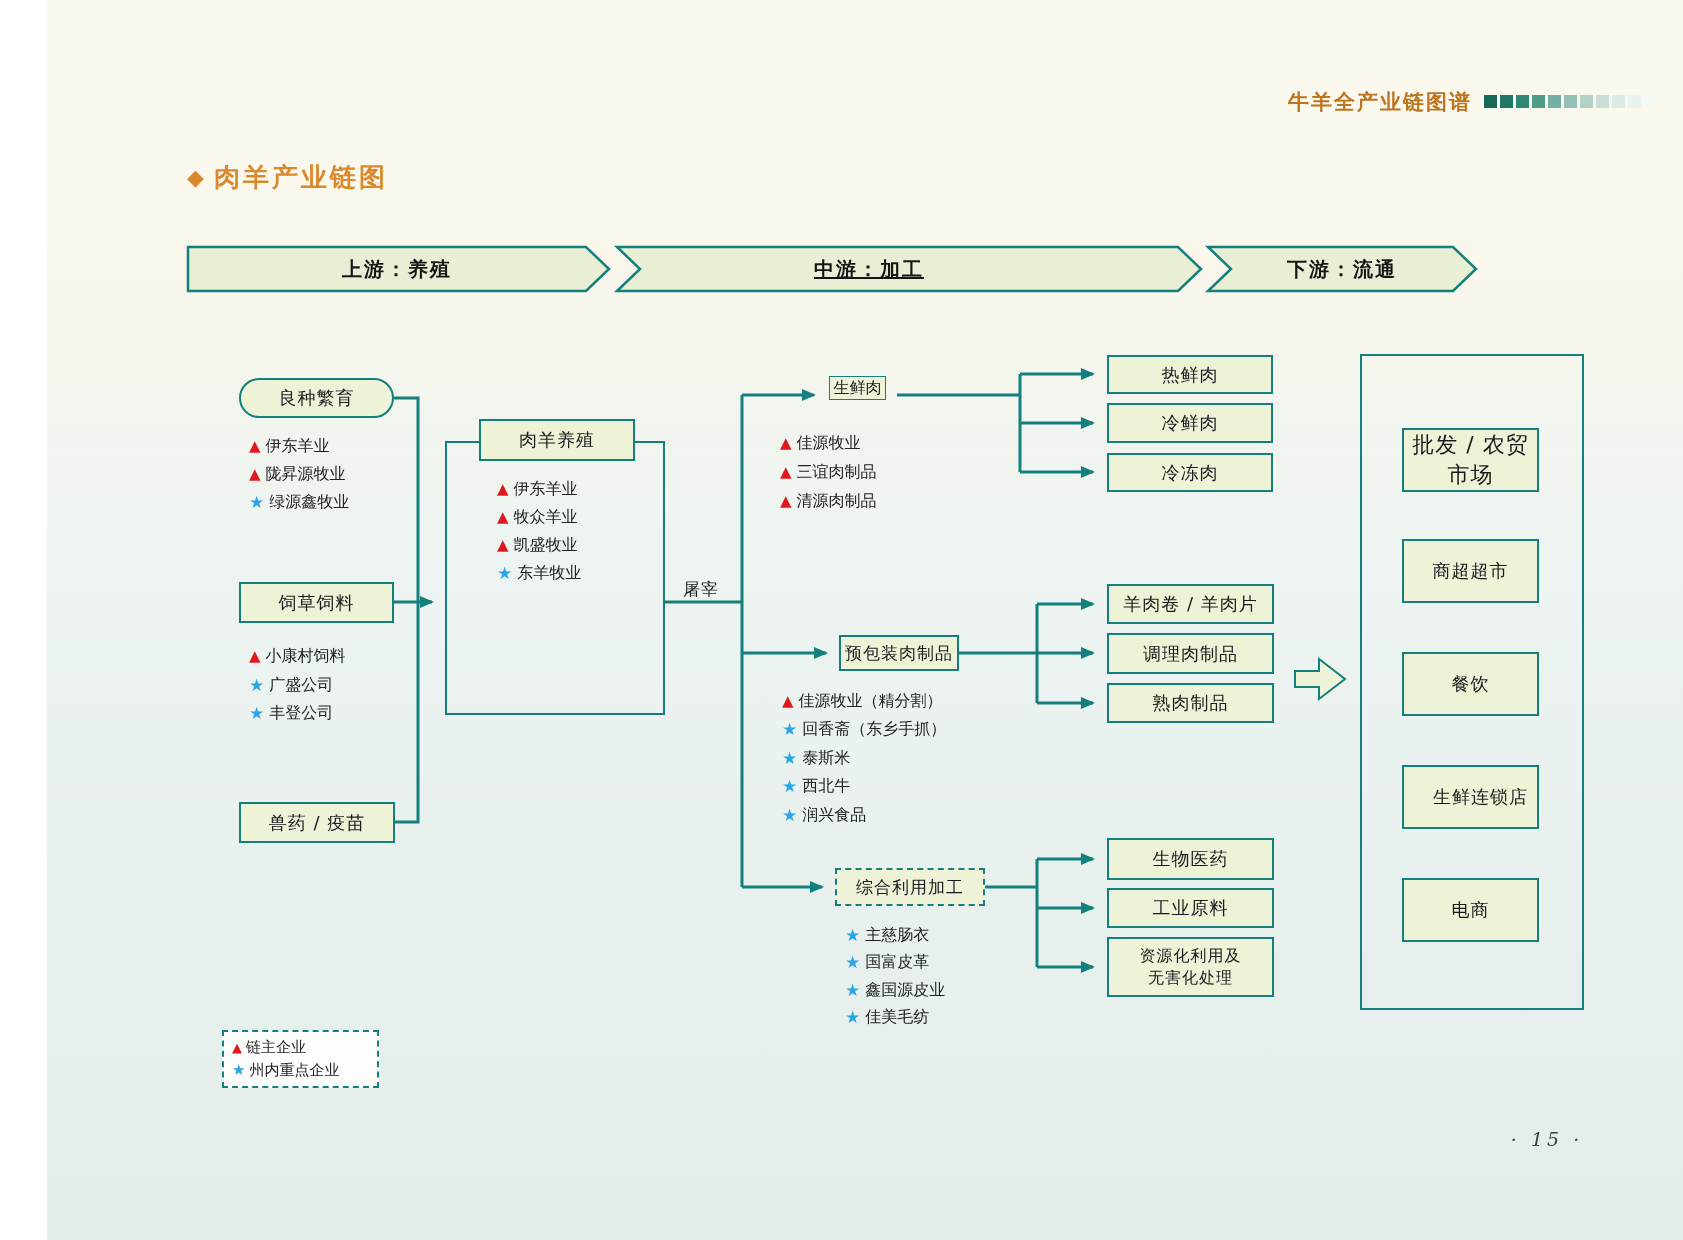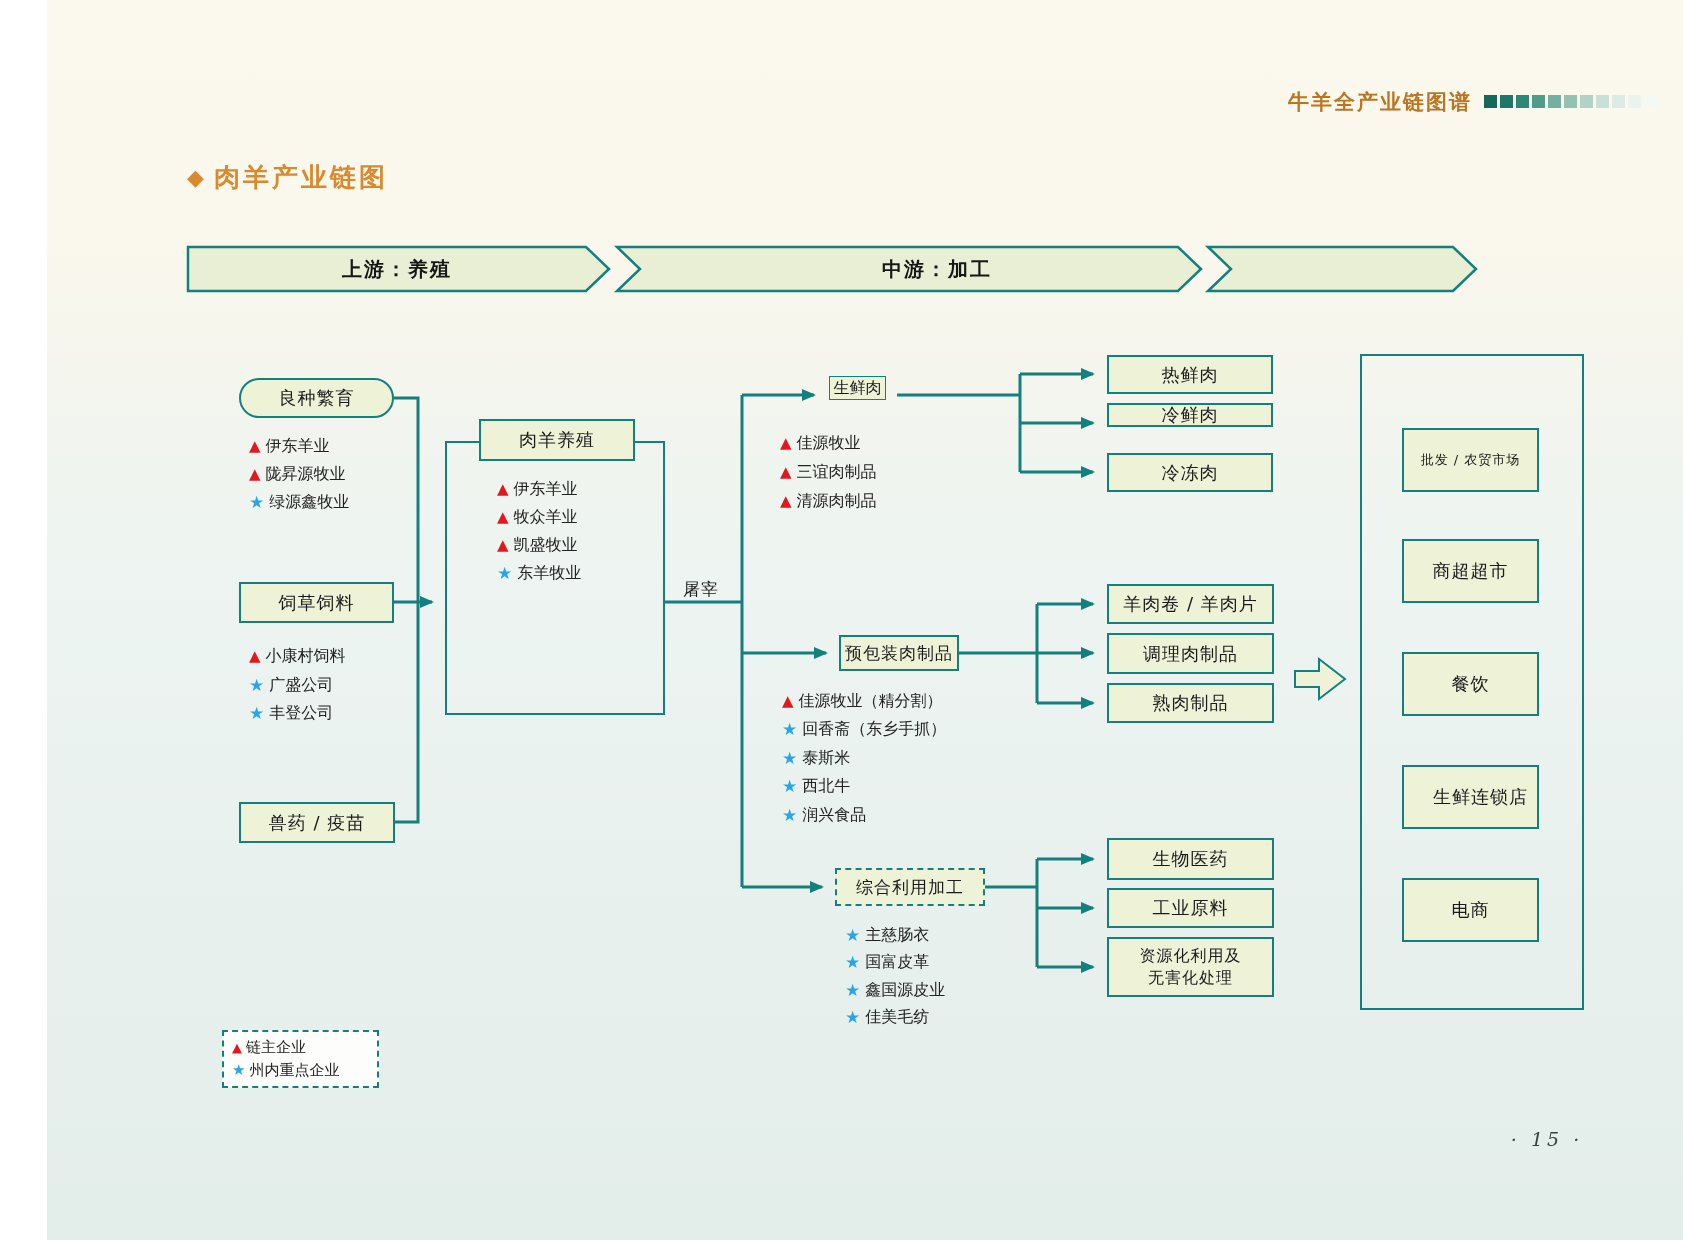--- a/index.html
+++ b/index.html
@@ -106,21 +106,22 @@
       <span class="hsq" style="background: rgb(234, 243, 239);"></span>
       <span class="hsq" style="background: rgb(244, 249, 246);"></span>
     </div>
 
   <div class="abs pg-title">
     <span class="diamond">◆</span>
     <span class="txt">肉羊产业链图</span>
   </div>
 
   <div class="abs banner-label" style="left:200px;">上游：养殖</div>
-  <div class="abs banner-label" style="left:740px;">中游：加工</div>
+  <div class="abs banner-label" style="left:672px;text-decoration:underline;">中游：加工</div>
+  <div class="abs banner-label" style="left:1145px;">下游：流通</div>
 
   <div class="box" style="left:192px;top:378px;width:155px;height:40px;border-radius:20px;">良种繁育</div>
   <div class="company" style="left:202px;top:436px;">
     <span class="mk tri">▲</span>
     <span>伊东羊业</span>
   </div>
   <div class="company" style="left:202px;top:464px;">
     <span class="mk tri">▲</span>
     <span>陇昇源牧业</span>
   </div>
@@ -173,21 +174,21 @@
   </div>
   <div class="company" style="left:733px;top:462px;">
     <span class="mk tri">▲</span>
     <span>三谊肉制品</span>
   </div>
   <div class="company" style="left:733px;top:491px;">
     <span class="mk tri">▲</span>
     <span>清源肉制品</span>
   </div>
   <div class="box" style="left:1060px;top:355px;width:166px;height:39px;">热鲜肉</div>
-  <div class="box" style="left:1060px;top:403px;width:166px;height:24px;">冷鲜肉</div>
+  <div class="box" style="left:1060px;top:403px;width:166px;height:40px;">冷鲜肉</div>
   <div class="box" style="left:1060px;top:453px;width:166px;height:39px;">冷冻肉</div>
 
   <div class="box" style="left:792px;top:635px;width:120px;height:36px;font-size:17px;">预包装肉制品</div>
   <div class="company" style="left:735px;top:691px;">
     <span class="mk tri">▲</span>
     <span>佳源牧业（精分割）</span>
   </div>
   <div class="company" style="left:735px;top:719px;">
     <span class="mk star">★</span>
     <span>回香斋（东乡手抓）</span>
@@ -224,21 +225,21 @@
   <div class="company" style="left:798px;top:1007px;">
     <span class="mk star">★</span>
     <span>佳美毛纺</span>
   </div>
   <div class="box" style="left:1060px;top:838px;width:167px;height:42px;">生物医药</div>
   <div class="box" style="left:1060px;top:888px;width:167px;height:40px;">工业原料</div>
   <div class="box" style="left:1060px;top:937px;width:167px;height:60px;font-size:16px;line-height:1.35;">资源化利用及
 无害化处理</div>
 
   <div class="container-box" style="left:1313px;top:354px;width:224px;height:656px;"></div>
-  <div class="box" style="left:1355px;top:428px;width:137px;height:64px;font-size:13px;">批发 / 农贸市场</div>
+  <div class="box" style="left:1355px;top:428px;width:137px;height:64px;font-size:22px;">批发 / 农贸市场</div>
   <div class="box" style="left:1355px;top:539px;width:137px;height:64px;">商超超市</div>
   <div class="box" style="left:1355px;top:652px;width:137px;height:64px;">餐饮</div>
   <div class="box" style="left:1355px;top:765px;width:137px;height:64px;padding-left:20px;">生鲜连锁店</div>
   <div class="box" style="left:1355px;top:878px;width:137px;height:64px;">电商</div>
 
   <div class="legend-box" style="left:175px;top:1030px;width:157px;height:58px;">
     <div class="legend-item">
       <span class="mk tri">▲</span>
       <span>链主企业</span>
     </div>

